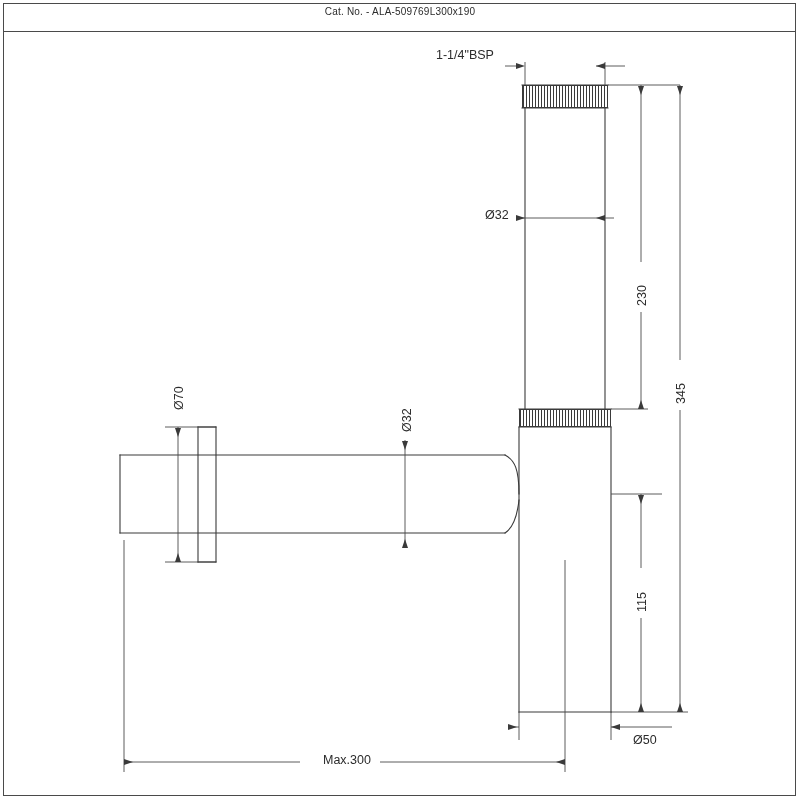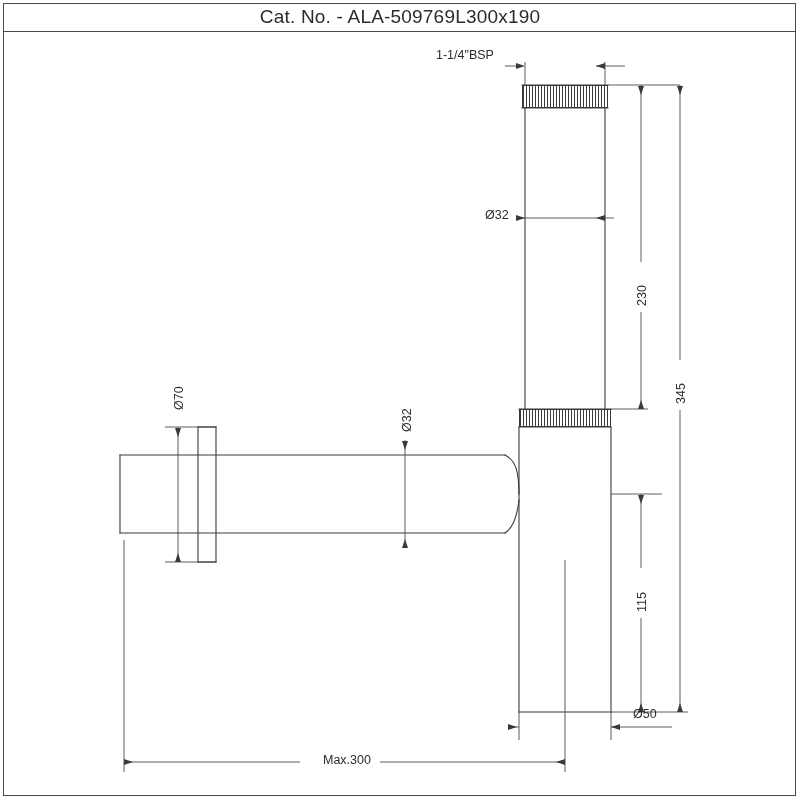--- a/index.html
+++ b/index.html
@@ -32,21 +32,21 @@
     width: 793px;
     height: 0;
     border-top: 1px solid #4a4a4a;
   }
   .title-text {
     position: absolute;
     left: 0;
     top: 6px;
     width: 800px;
     text-align: center;
-    font-size: 19px;
+    font-size: 10px;
     color: #2b2b2b;
     letter-spacing: 0.2px;
   }
   .label {
     position: absolute;
     font-size: 12.5px;
     color: #2b2b2b;
     white-space: nowrap;
   }
   .label.rot {
@@ -218,17 +218,17 @@
   <div class="label rot" style="left:674px; top:404px;">345</div>
 
   <div class="label rot" style="left:635px; top:306px;">230</div>
 
   <div class="label rot" style="left:635px; top:612px;">115</div>
 
   <div class="label rot" style="left:172px; top:410px;">Ø70</div>
 
   <div class="label rot" style="left:400px; top:432px;">Ø32</div>
 
-  <div class="label" style="left:633px; top:707px;">Ø50</div>
+  <div class="label" style="left:633px; top:733px;">Ø50</div>
 
   <div class="label" style="left:323px; top:753px;">Max.300</div>
 
 </div>
 
 </body></html>

